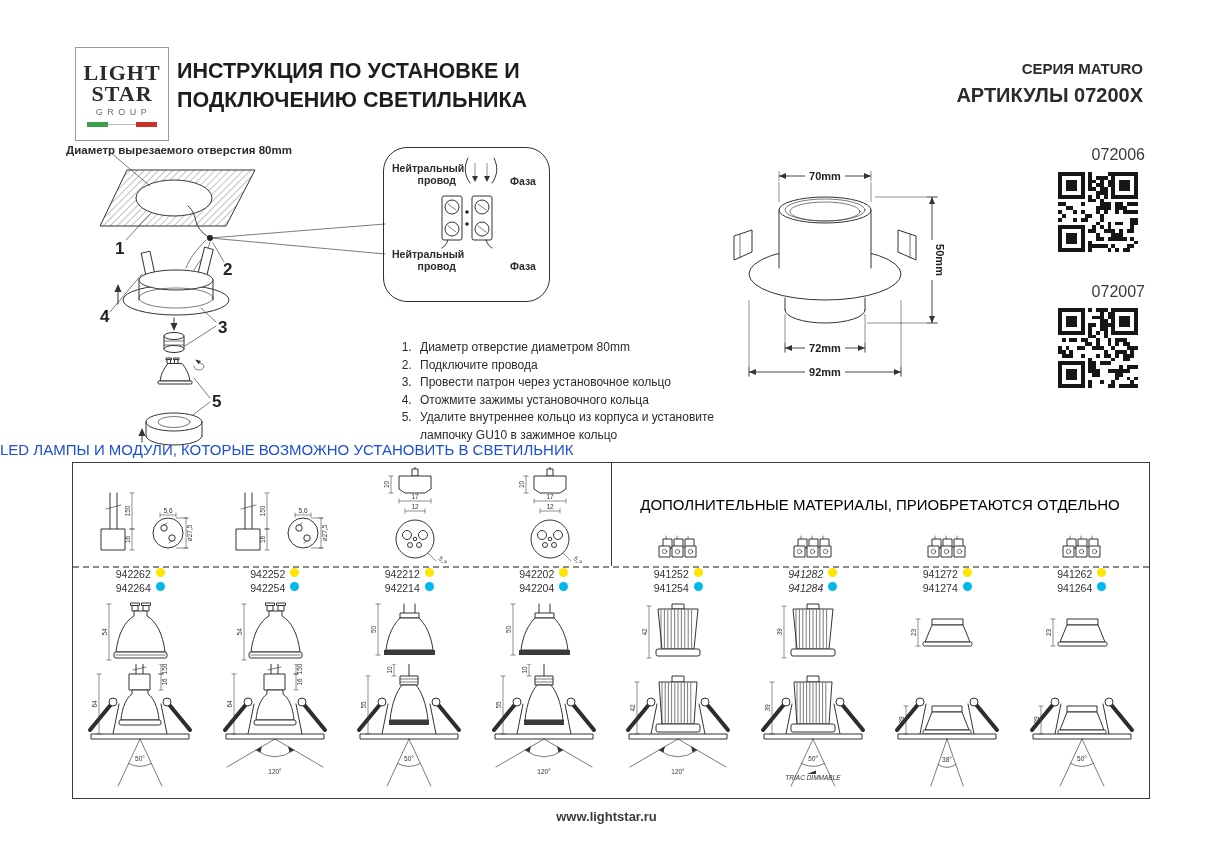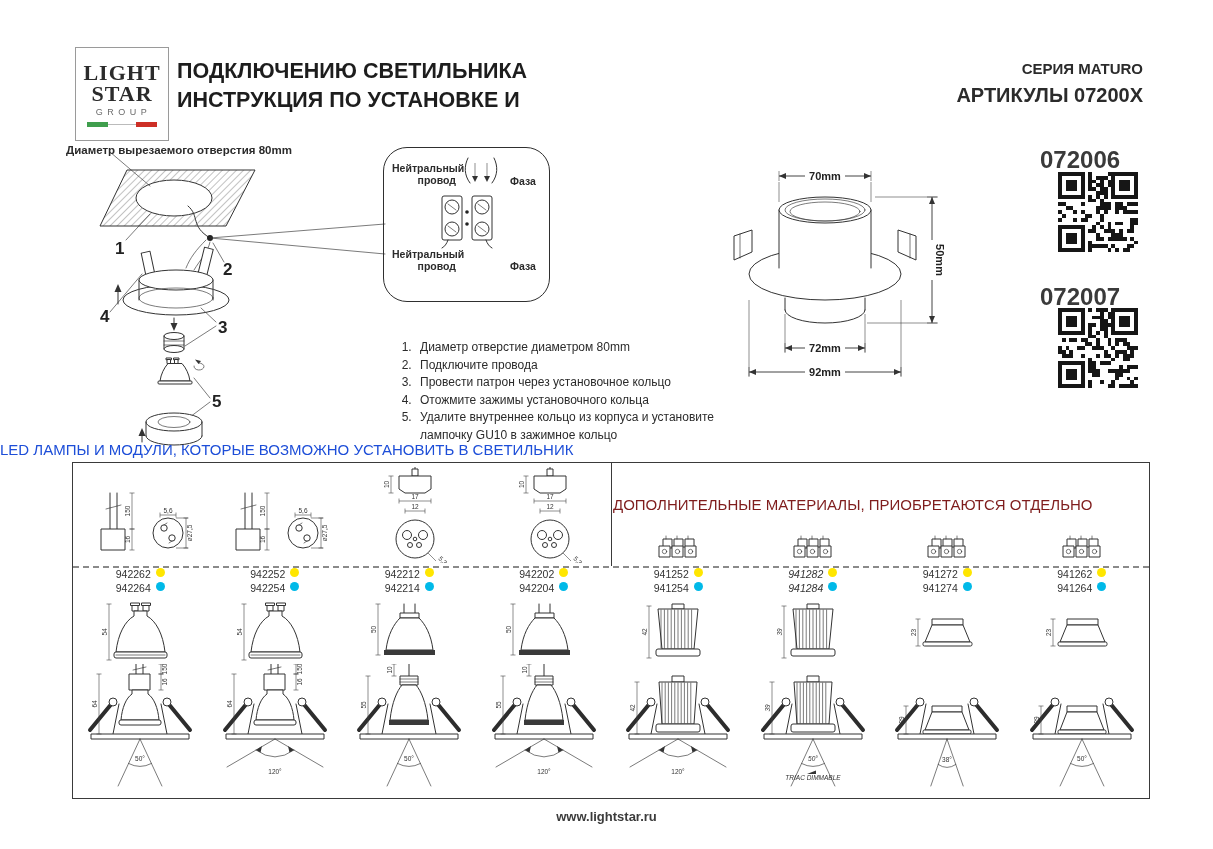--- a/index.html
+++ b/index.html
@@ -20,25 +20,25 @@
   .series-line1{font-size:15px;font-weight:700}
   .series-line2{font-size:20px;font-weight:700;margin-top:7px}
   
   .hole-caption{left:66px;top:144px;font-size:11.5px;font-weight:700;color:#2b2b2b}
   .callout{left:383px;top:147px;width:165px;height:153px;border:1.6px solid #2f2f2f;border-radius:24px}
   .c-label{position:absolute;font-size:10.5px;font-weight:700;color:#2b2b2b;line-height:12px}
   .wire-notes{left:393px;top:305px;font-size:12px;line-height:17px;color:#2b2b2b;font-weight:600}
   .steps{left:393px;top:339px;width:330px;margin:0;padding-left:22px;font-size:12px;line-height:17.5px;color:#2b2b2b}
   .steps li{padding-left:5px}
   
-  .qr-label{width:105px;text-align:left;font-size:24px;font-weight:700;color:#3a3a3a}
+  .qr-label{width:105px;text-align:right;font-size:16px;font-weight:400;color:#3a3a3a}
   
   .section-title{left:0;top:441px;width:100%;text-align:left;font-size:15px;color:#1d4ed8}
   .table{left:72px;top:462px;width:1076px;height:335px;border:1.2px solid #3a3a3a}
-  .extra-title{position:absolute;left:540px;top:33px;width:534px;text-align:left;font-size:15px;color:#7f1d1d}
+  .extra-title{position:absolute;left:540px;top:33px;width:534px;text-align:center;font-size:15px;color:#000000}
   .vsep{position:absolute;left:538px;top:0;width:1px;height:103px;background:#3a3a3a}
   .dashsep{position:absolute;left:0;top:103px;width:100%;border-top:2px dashed #8a8a8a}
   .lamp-col{position:absolute;top:0;width:134.5px;height:333px}
   .icon-wrap{position:absolute;left:50%;transform:translateX(-50%)}
   .codes{position:absolute;top:105px;width:100%}
   .code-row{display:flex;justify-content:center;align-items:flex-start;gap:5px;font-size:10.5px;color:#333;height:14px}
   .dot{width:9px;height:9px;border-radius:50%}
   .lampsvg{position:absolute;top:139px;left:0}
   .instsvg{position:absolute;top:201px;left:0}
   .footer{left:0;top:809px;width:100%;text-align:center;font-size:13px;font-weight:700;color:#3c3c3c}
@@ -64,22 +64,22 @@
     <div class="logo-word">STAR</div>
     <div class="logo-group">GROUP</div>
     <div class="logo-flag">
       <div class="fg" id="flag-g" style="background: rgb(63, 158, 77);"></div>
       <div class="fw"></div>
       <div class="fg" id="flag-r" style="background: rgb(205, 47, 38);"></div>
     </div>
   </div>
 
   <div class="abs title">
+    <div>ИНСТРУКЦИЯ ПО УСТАНОВКЕ И</div>
     <div>ПОДКЛЮЧЕНИЮ СВЕТИЛЬНИКА</div>
-    <div>ИНСТРУКЦИЯ ПО УСТАНОВКЕ И</div>
   </div>
 
   <div class="abs series">
     <div class="series-line1">СЕРИЯ MATURO</div>
     <div class="series-line2">АРТИКУЛЫ 07200X</div>
   </div>
 
   <div class="abs hole-caption">Диаметр вырезаемого отверстия 80mm</div>
   <div class="abs" style="left:58px;top:150px" id="exploded"><svg width="335" height="305" viewBox="0 0 335 305">
         <defs>

